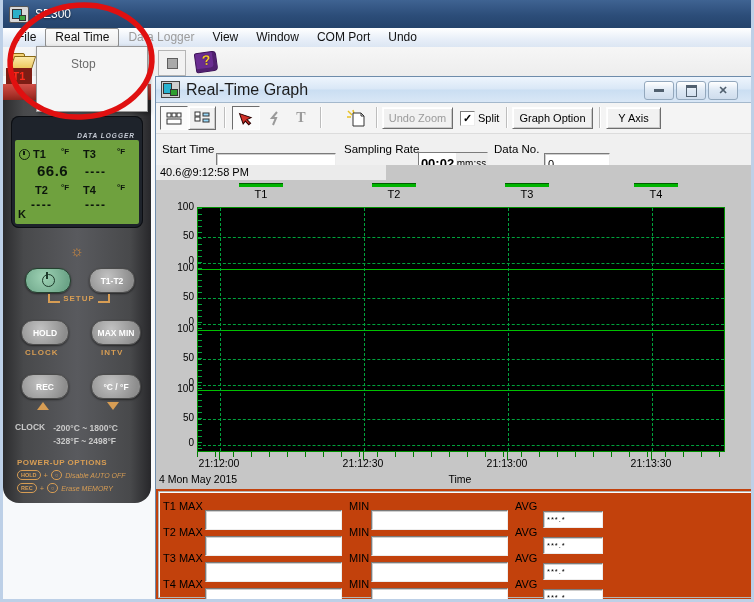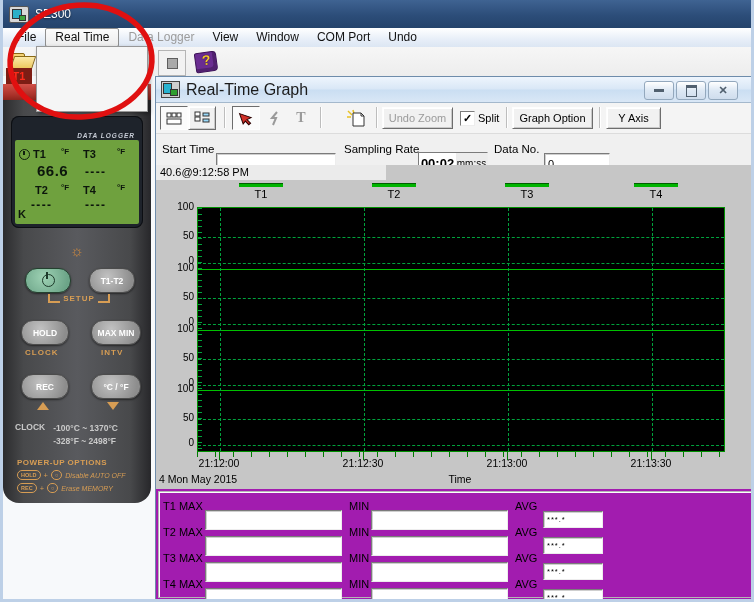--- a/index.html
+++ b/index.html
@@ -131,21 +131,21 @@
   .left-ticks{position:absolute;left:0;top:0;width:4px;height:243px;
     background:repeating-linear-gradient(to bottom,#00a33c 0 1px,transparent 1px 6px);}
   .bottom-ticks{position:absolute;left:41px;top:287px;width:528px;height:5px;
     background:repeating-linear-gradient(to right,#007a00 0 1px,transparent 1px 18px);}
   .majortick{position:absolute;width:1px;height:9px;background:#007a00;top:286px;}
   .ylab{position:absolute;width:36px;text-align:right;font-size:10px;height:10px;line-height:10px;}
   .xlab{position:absolute;width:64px;text-align:center;font-size:10.5px;top:292px;}
   .datelab{position:absolute;left:3px;top:308px;font-size:10.5px;}
   .timelab{position:absolute;top:308px;width:60px;text-align:center;font-size:10.5px;}
   
-  .stats{position:absolute;left:0;top:412px;width:100%;height:111px;background:#a21caf;}
+  .stats{position:absolute;left:0;top:412px;width:100%;height:111px;background:#c2410c;}
   .statsbox{position:absolute;left:2px;top:2px;width:593px;height:105px;border:1px solid #b5b5b5;box-shadow:inset 1px 1px 0 #fdfdfd;}
   .srow-label{position:absolute;font-size:11px;line-height:20px;}
   .sinput{position:absolute;height:20px;}
   .avg-val{font-size:7.5px;letter-spacing:1px;line-height:16px;padding-left:3px;display:block;}
 </style>
 </head>
 <body>
 
 <div class="app">
 
@@ -225,21 +225,21 @@
       <div class="sublabel" style="left:98px;top:264px">INTV</div>
 
       <div class="devbtn" style="left:18px;top:290px;width:46px">REC</div>
       <div class="devbtn" style="left:88px;top:290px;width:48px">°C / °F</div>
       <div class="tri up" style="left:34px;top:318px"></div>
       <div class="tri down" style="left:104px;top:318px"></div>
 
       <div class="rangeblk">
         <div>CLOCK</div>
         <div class="vals">
-          <div>-100°C ~ 1370°C</div>
+          <div>-200°C ~ 1800°C</div>
           <div>-328°F ~ 2498°F</div>
         </div>
       </div>
 
       <div class="powerup">
         <div class="put">POWER-UP  OPTIONS</div>
         <div class="row">
           <span class="pill">HOLD</span>+
           <span class="pill">○</span>
           <span class="desc">Disable AUTO OFF</span>
@@ -432,19 +432,20 @@
           <div class="sinput sunken" style="left: 212px; top: 82px; width: 137px;"></div>
           <div class="srow-label" style="left: 356px; top: 82px;">AVG</div>
           <div class="sinput sunken" style="left: 384px; top: 83px; width: 60px; height: 17px;">
             <span class="avg-val">***.*</span>
           </div>
         </div>
     </div>
   </div>
 
   <div class="abs dropdown" id="dropdown">
+      <div class="dd-item">Stop</div>
     </div>
 
   <svg class="abs annotation" width="754" height="602">
     <ellipse id="annEllipse" cx="78" cy="61" rx="71" ry="56" fill="none" stroke-width="5.5" transform="rotate(-4 78 61)" stroke="#e01010"></ellipse>
   </svg>
 
 </div>
 
 </body></html>

